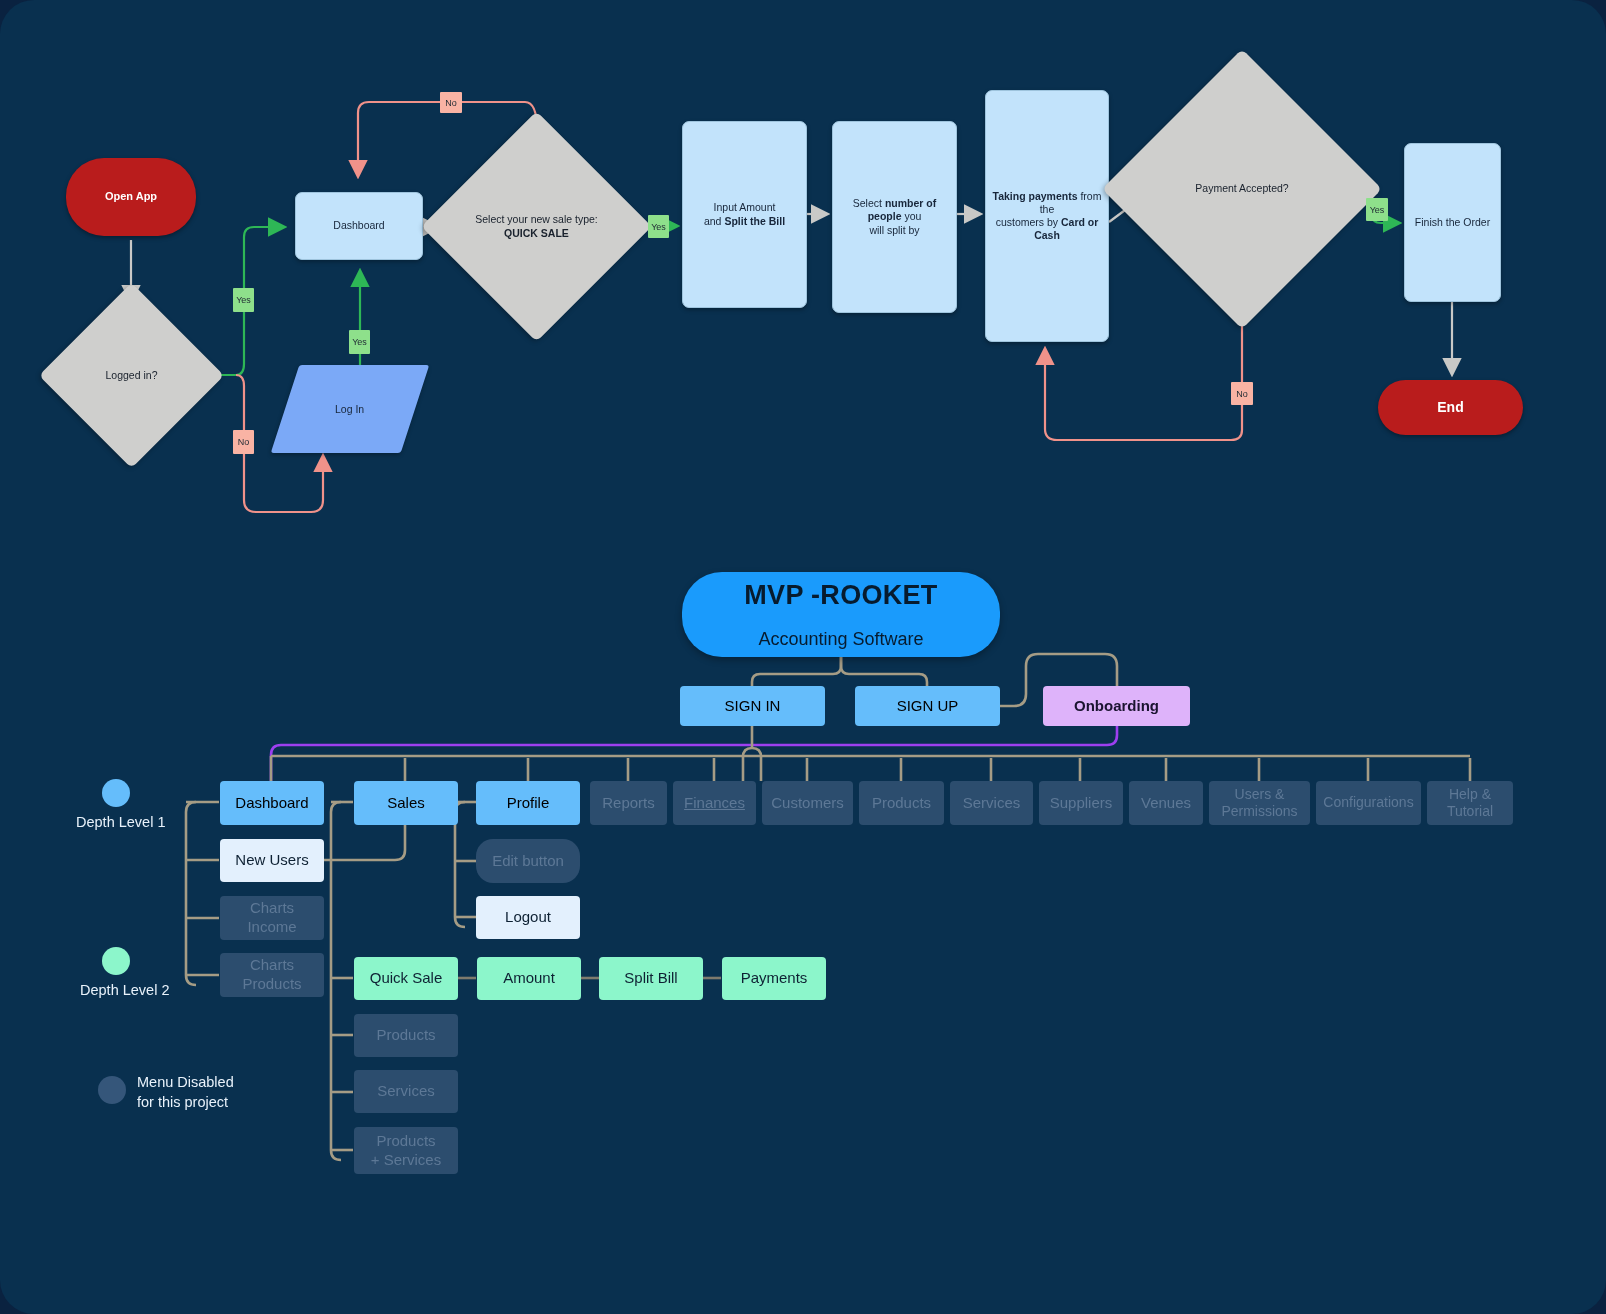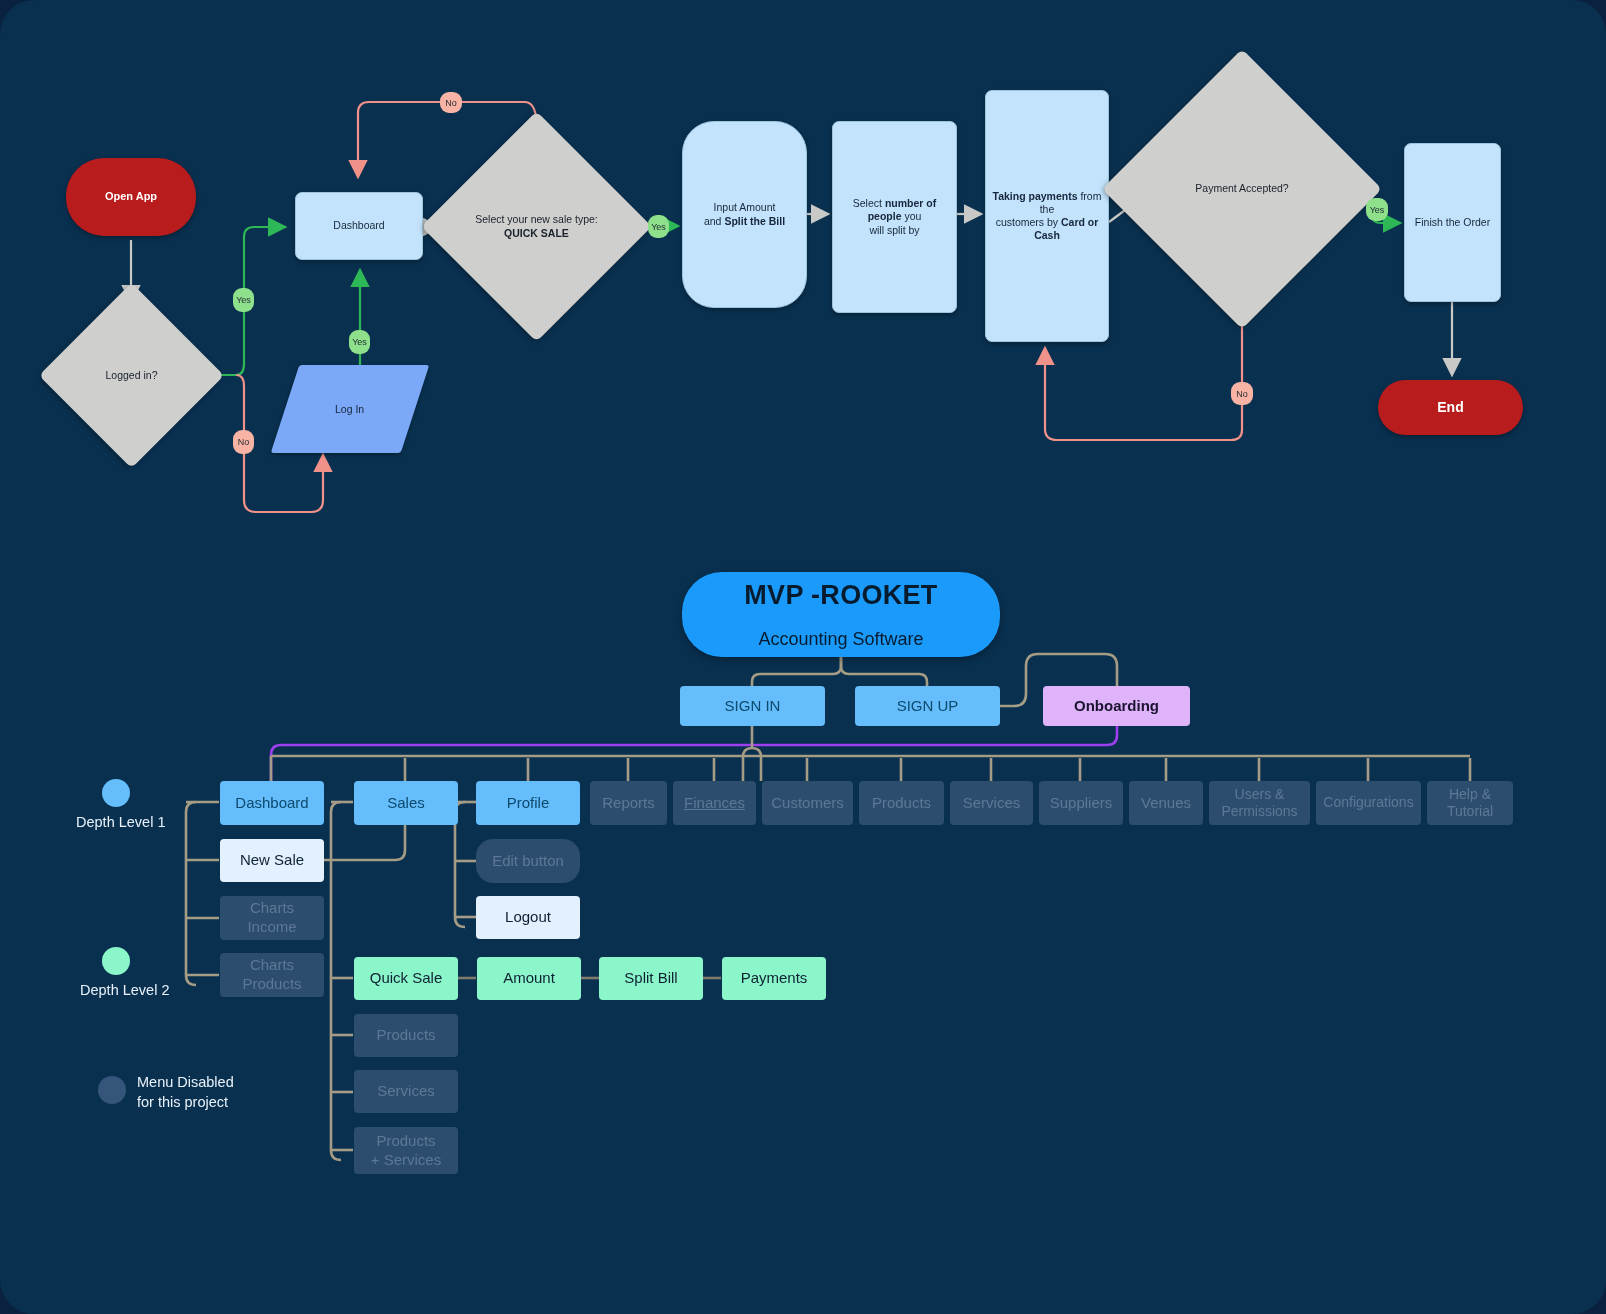--- a/index.html
+++ b/index.html
@@ -94,21 +94,21 @@
     box-shadow: 0 2px 4px rgba(0,0,0,.3);
   }
   .fc-io > span { transform: skewX(18deg); }
 
   .badge {
     position: absolute;
     display: flex;
     align-items: center;
     justify-content: center;
     font-size: 9px;
-    border-radius: 9px;
+    border-radius: 1px;
     color: #1f2a33;
   }
   .badge.yes { background: #8ee08b; }
   .badge.no  { background: #f9b3a4; }
 
   
   .sm-root {
     background: #1a9bfc;
     border-radius: 40px;
     flex-direction: column;
@@ -117,21 +117,21 @@
     gap: 6px;
   }
   .sm-root .t1 { font-size: 27px; font-weight: bold; letter-spacing: .3px; }
   .sm-root .t2 { font-size: 18px; margin-top: 9px; }
 
   .sm-box {
     border-radius: 4px;
     font-size: 15px;
     padding: 4px 6px;
   }
-  .sm-lvl1   { background: #65bdfb; color: #0c4a6e; }
+  .sm-lvl1   { background: #65bdfb; color: #000000; }
   .sm-white  { background: #e3f0fd; color: #0e2133; }
   .sm-lvl2   { background: #8cf6cb; color: #0e2133; }
   .sm-disabled { background: #2c4d6e; color: #5d7896; }
   .sm-onboard { background: #deb3fa; color: #1b1430; font-weight: bold; }
 
   
   .legend-dot {
     position: absolute;
     border-radius: 50%;
   }
@@ -262,21 +262,21 @@
   <div class="fc-decision-wrap" style="left:455px; top:145px; width:163px; height:163px;">
     <div class="fc-decision"></div>
     <div class="fc-decision-label">
       <div>
         <span>Select your new sale type:</span><br>
         <b>QUICK SALE</b>
       </div>
     </div>
   </div>
 
-  <div class="node fc-process" style="left:682px; top:121px; width:125px; height:187px;border-radius:32px;">
+  <div class="node fc-process" style="left:682px; top:121px; width:125px; height:187px;">
     <div>
       <span>Input Amount</span><br>
       <span>and </span><b>Split the Bill</b>
     </div>
   </div>
 
   <div class="node fc-process" style="left:832px; top:121px; width:125px; height:192px;">
     <div>
       <span>Select </span><b>number of people</b><span> you</span><br>
       <span>will split by</span>
@@ -376,21 +376,21 @@
     <span>Users &amp;
 Permissions</span></div>
   <div class="node sm-box sm-disabled" style="left:1316px; top:781px; width:105px; height:44px; font-size:14px;">
     <span>Configurations</span>
     </div>
   <div class="node sm-box sm-disabled" style="left:1427px; top:781px; width:86px; height:44px; white-space:pre-line; font-size:14px;">
     <span>Help &amp;
 Tutorial</span></div>
 
   <div class="node sm-box sm-white" style="left:220px; top:839px; width:104px; height:43px;">
-    <span>New Sale</span>
+    <span>New Users</span>
     </div>
   <div class="node sm-box sm-disabled" style="left:220px; top:896px; width:104px; height:44px; white-space:pre-line;">
     <span>Charts
 Income</span></div>
   <div class="node sm-box sm-disabled" style="left:220px; top:953px; width:104px; height:44px; white-space:pre-line;">
     <span>Charts
 Products</span></div>
 
   <div class="node sm-box sm-lvl2" style="left:354px; top:957px; width:104px; height:43px;">
     <span>Quick Sale</span>

